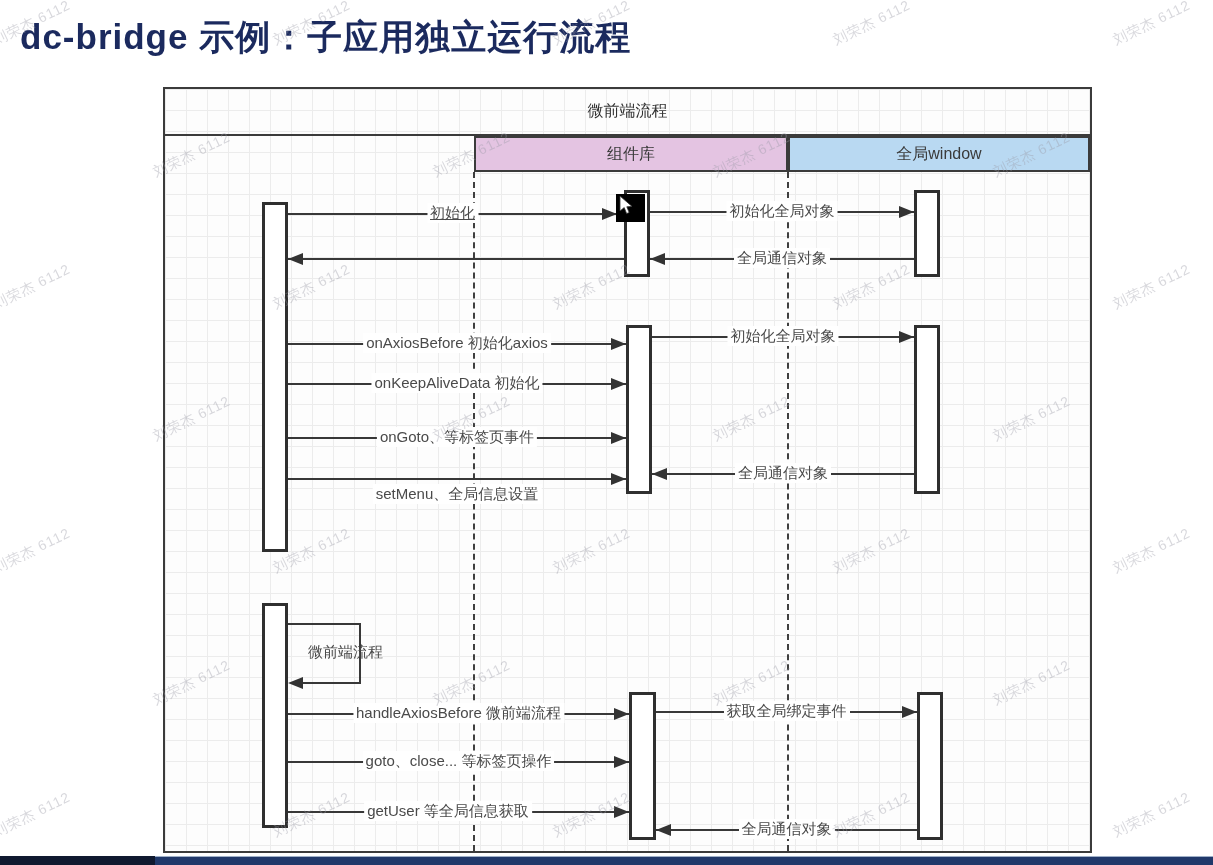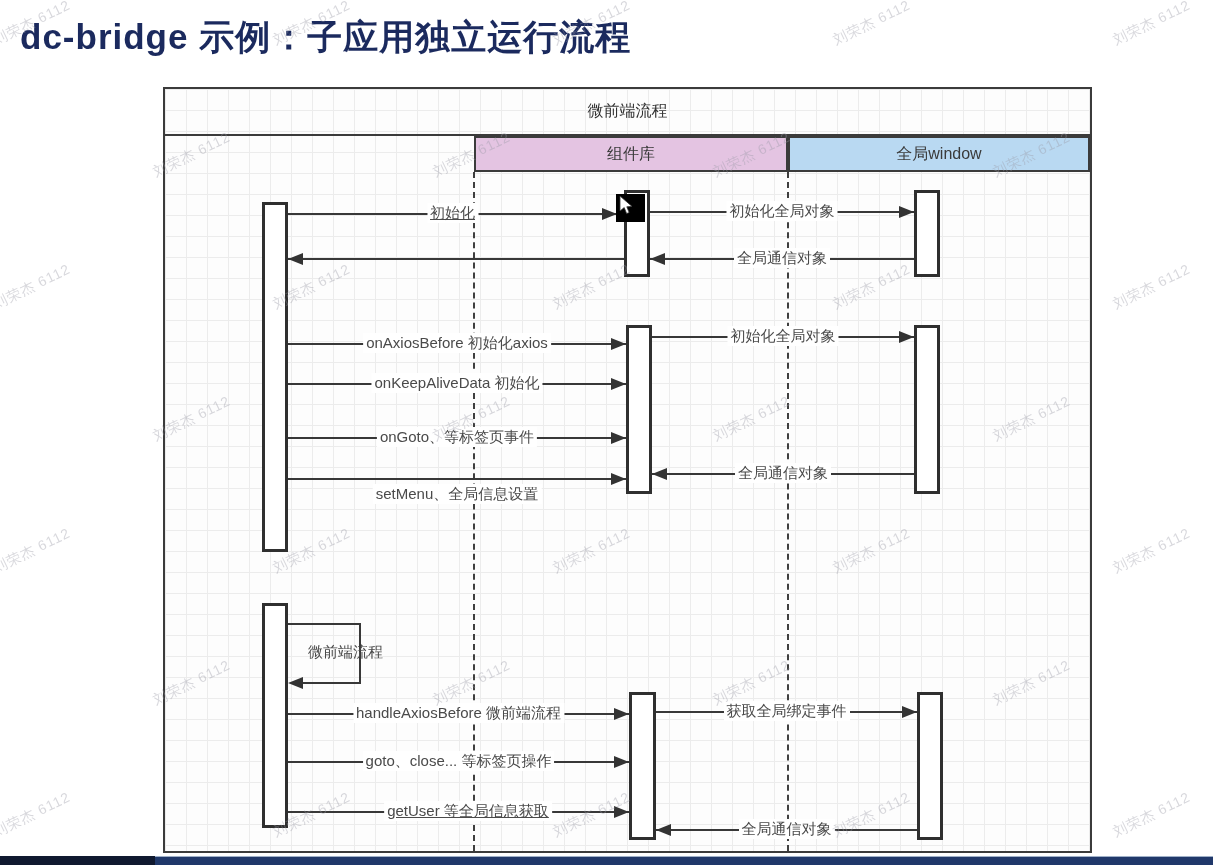--- a/index.html
+++ b/index.html
@@ -118,21 +118,21 @@
     <div class="head r" style="top: 619px; left: 449px;"></div>
     <span class="msg-label" style="left: 293.5px; top: 614px;">handleAxiosBefore 微前端流程</span>
     <div class="msg-line" style="left: 491px; top: 622px; width: 261px;"></div>
     <div class="head r" style="top: 617px; left: 737px;"></div>
     <span class="msg-label" style="left: 621.5px; top: 612px;">获取全局绑定事件</span>
     <div class="msg-line" style="left: 123px; top: 672px; width: 341px;"></div>
     <div class="head r" style="top: 667px; left: 449px;"></div>
     <span class="msg-label" style="left: 293.5px; top: 662px;">goto、close... 等标签页操作</span>
     <div class="msg-line" style="left: 123px; top: 722px; width: 341px;"></div>
     <div class="head r" style="top: 717px; left: 449px;"></div>
-    <span class="msg-label" style="left: 303px; top: 712px; text-decoration: underline;">getUser 等全局信息获取</span>
+    <span class="msg-label" style="left: 283px; top: 712px;">getUser 等全局信息获取</span>
     <div class="msg-line" style="left: 491px; top: 740px; width: 261px;"></div>
     <div class="head l" style="top: 735px; left: 491px;"></div>
     <span class="msg-label" style="left: 621.5px; top: 730px;">全局通信对象</span>
     <div class="loop-seg" style="left: 123px; top: 534px; width: 73px; height: 2px;"></div>
     <div class="loop-seg" style="left: 194px; top: 535px; width: 2px; height: 59px;"></div>
     <div class="loop-seg" style="left: 136px; top: 593px; width: 60px; height: 2px;"></div>
     <div class="head l" style="left: 123px; top: 588px;"></div>
     <span class="loop-label" style="left: 143px; top: 553px;">微前端流程</span>
     <div class="cursor-box" style="left: 451px; top: 105px; width: 29px; height: 28px;">
       <svg width="20" height="22" viewBox="0 0 20 22">

